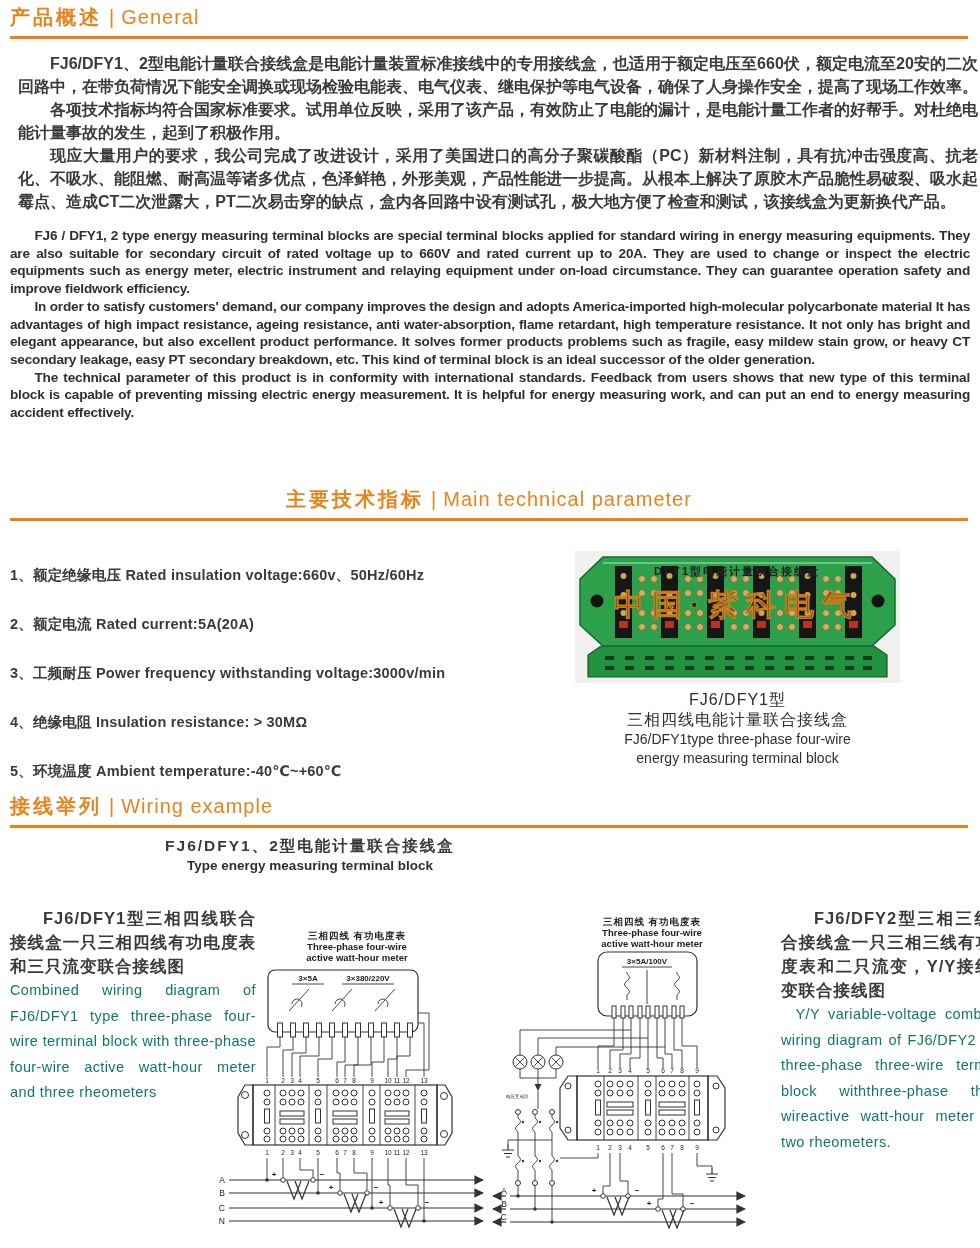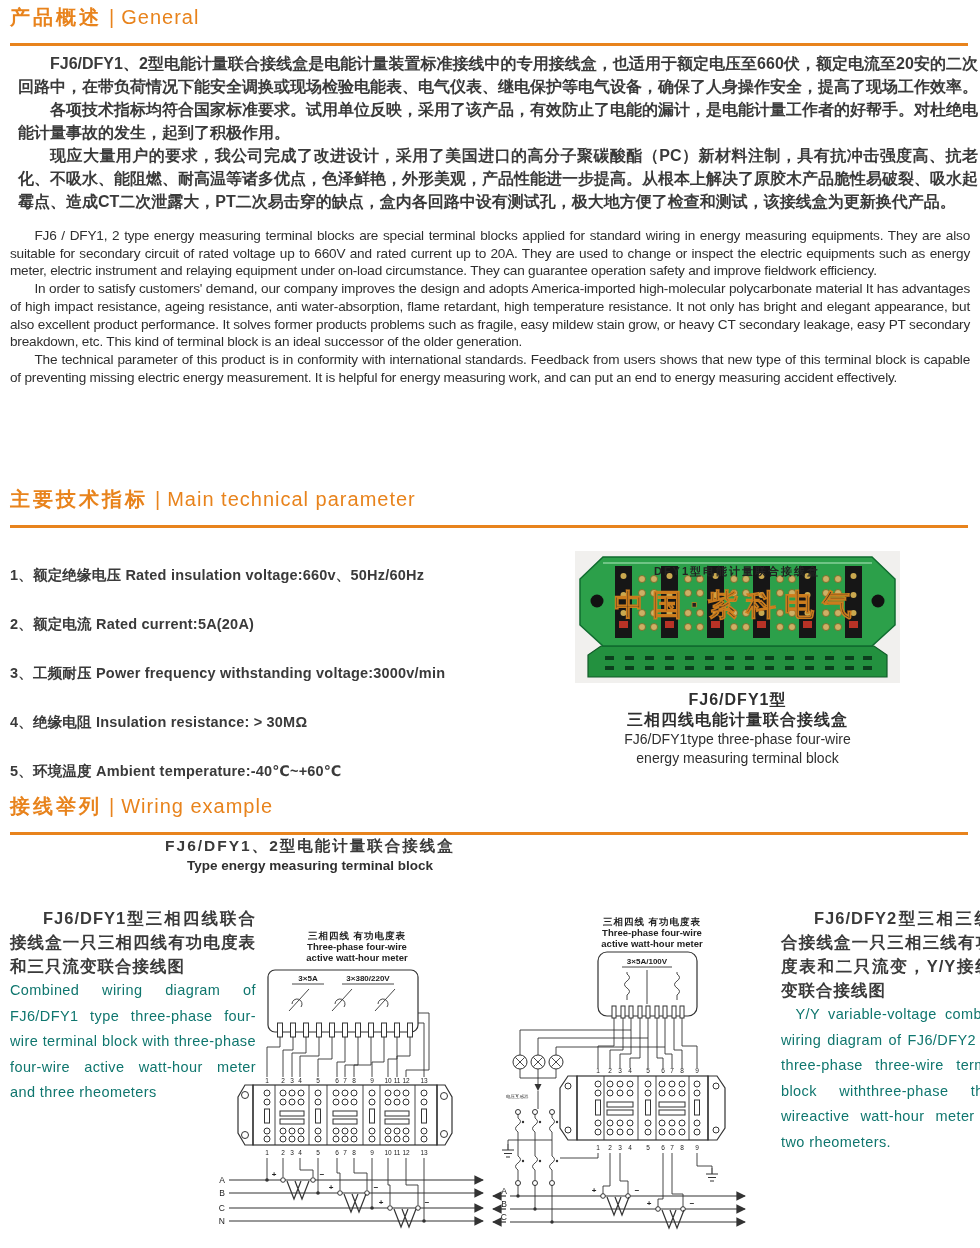--- a/index.html
+++ b/index.html
@@ -2,33 +2,33 @@
 <html><head>
 <meta charset="utf-8">
 <style>
   html,body{margin:0;padding:0;}
   body{
     position:relative;width:980px;height:1248px;background:#ffffff;
     font-family:"Liberation Sans","DejaVu Sans",sans-serif;color:#333;overflow:hidden;
   }
   .abs{position:absolute;}
   
-  .sec-head{position:absolute;left:10px;width:958px;border-bottom:3px solid #e8831c;padding-bottom:12px;}
+  .sec-head{position:absolute;left:10px;width:958px;border-bottom:3px solid #e8831c;padding-bottom:5px;}
   .sec-head .cn{font-size:20px;font-weight:700;color:#e8831c;letter-spacing:3px;}
   .sec-head .sep{font-size:20px;font-weight:400;color:#e8831c;padding:0 7px;}
   .sec-head .en{font-size:20px;font-weight:400;color:#e8831c;letter-spacing:1px;}
   
   .cn-paras p{margin:0;text-indent:2em;font-size:16px;line-height:23px;font-weight:600;color:#3a3a3a;text-align:justify;}
   
-  .en-paras p{margin:0;font-size:13.6px;line-height:17.7px;font-weight:400;color:#2f2f2f;text-align:justify;letter-spacing:-0.2px;text-indent:1.8em;}
+  .en-paras p{margin:0;font-size:13.6px;line-height:17.7px;font-weight:700;color:#2f2f2f;text-align:justify;letter-spacing:-0.2px;text-indent:1.8em;}
   
   .tech-list div{font-size:14.5px;font-weight:700;color:#3a3a3a;margin-bottom:9.5px;letter-spacing:0.2px;margin-top:30px;}
   
   .photo-cap{text-align:center;color:#2f2f2f;}
-  .photo-cap .c1,.photo-cap .c2{font-size:16px;font-weight:700;line-height:20px;letter-spacing:1px;}
+  .photo-cap .c1,.photo-cap .c2{font-size:16px;font-weight:400;line-height:20px;letter-spacing:1px;}
   .photo-cap .c3,.photo-cap .c4{font-size:14px;font-weight:400;line-height:19px;}
   
   .w-sub-cn{font-size:15.5px;font-weight:700;color:#3a3a3a;letter-spacing:2px;}
   .w-sub-en{font-size:13.5px;font-weight:600;color:#2f2f2f;margin-top:1px;}
   
   .note-cn{font-size:16.5px;font-weight:700;color:#3a3a3a;line-height:24px;text-align:justify;text-indent:2em;letter-spacing:1px;margin:0;}
   .note-en{font-size:14.5px;font-weight:500;color:#0f766e;line-height:25.5px;text-align:justify;letter-spacing:0.4px;margin:0;}
   .note-en.ind{text-indent:1em;}
   
   svg .ln{stroke:#333;stroke-width:1.2;fill:none;}
@@ -56,21 +56,21 @@
   <p>各项技术指标均符合国家标准要求。试用单位反映，采用了该产品，有效防止了电能的漏计，是电能计量工作者的好帮手。对杜绝电能计量事故的发生，起到了积极作用。</p>
   <p>现应大量用户的要求，我公司完成了改进设计，采用了美国进口的高分子聚碳酸酯（PC）新材料注制，具有抗冲击强度高、抗老化、不吸水、能阻燃、耐高温等诸多优点，色泽鲜艳，外形美观，产品性能进一步提高。从根本上解决了原胶木产品脆性易破裂、吸水起霉点、造成CT二次泄露大，PT二次易击穿的缺点，盒内各回路中设有测试孔，极大地方便了检查和测试，该接线盒为更新换代产品。</p>
 </div>
 
 <div class="abs en-paras" style="top:227px;left:10px;width:960px;">
   <p>FJ6 / DFY1, 2 type energy measuring terminal blocks are special terminal blocks applied for standard wiring in energy measuring equipments. They are also suitable for secondary circuit of rated voltage up to 660V and rated current up to 20A. They are used to change or inspect the electric equipments such as energy meter, electric instrument and relaying equipment under on-load circumstance. They can guarantee operation safety and improve fieldwork efficiency.</p>
   <p>In order to satisfy customers' demand, our company improves the design and adopts America-imported high-molecular polycarbonate material It has advantages of high impact resistance, ageing resistance, anti water-absorption, flame retardant, high temperature resistance. It not only has bright and elegant appearance, but also  excellent product performance. It solves former products problems such as fragile, easy mildew stain grow, or heavy CT secondary leakage, easy PT secondary breakdown, etc. This kind of terminal block is an ideal successor of the older generation.</p>
   <p>The technical parameter of this product is in conformity with international standards. Feedback from users shows that new type of this terminal block is capable of preventing missing electric energy measurement. It is helpful for energy measuring work, and can put an end to energy measuring accident effectively.</p>
 </div>
 
-<div class="sec-head" style="top:486px;">
+<div class="sec-head" style="top:486px;text-align:center;">
   <span class="cn">主要技术指标</span><span class="sep">|</span><span class="en">Main technical parameter</span>
 </div>
 
 <div class="abs tech-list" style="top:536px;left:10px;width:555px;">
   <div>1、额定绝缘电压 Rated insulation voltage:660v、50Hz/60Hz</div>
   <div>2、额定电流 Rated current:5A(20A)</div>
   <div>3、工频耐压 Power frequency withstanding voltage:3000v/min</div>
   <div>4、绝缘电阻 Insulation resistance: &gt; 30MΩ</div>
   <div>5、环境温度 Ambient temperature:-40℃~+60℃</div>
 </div>

